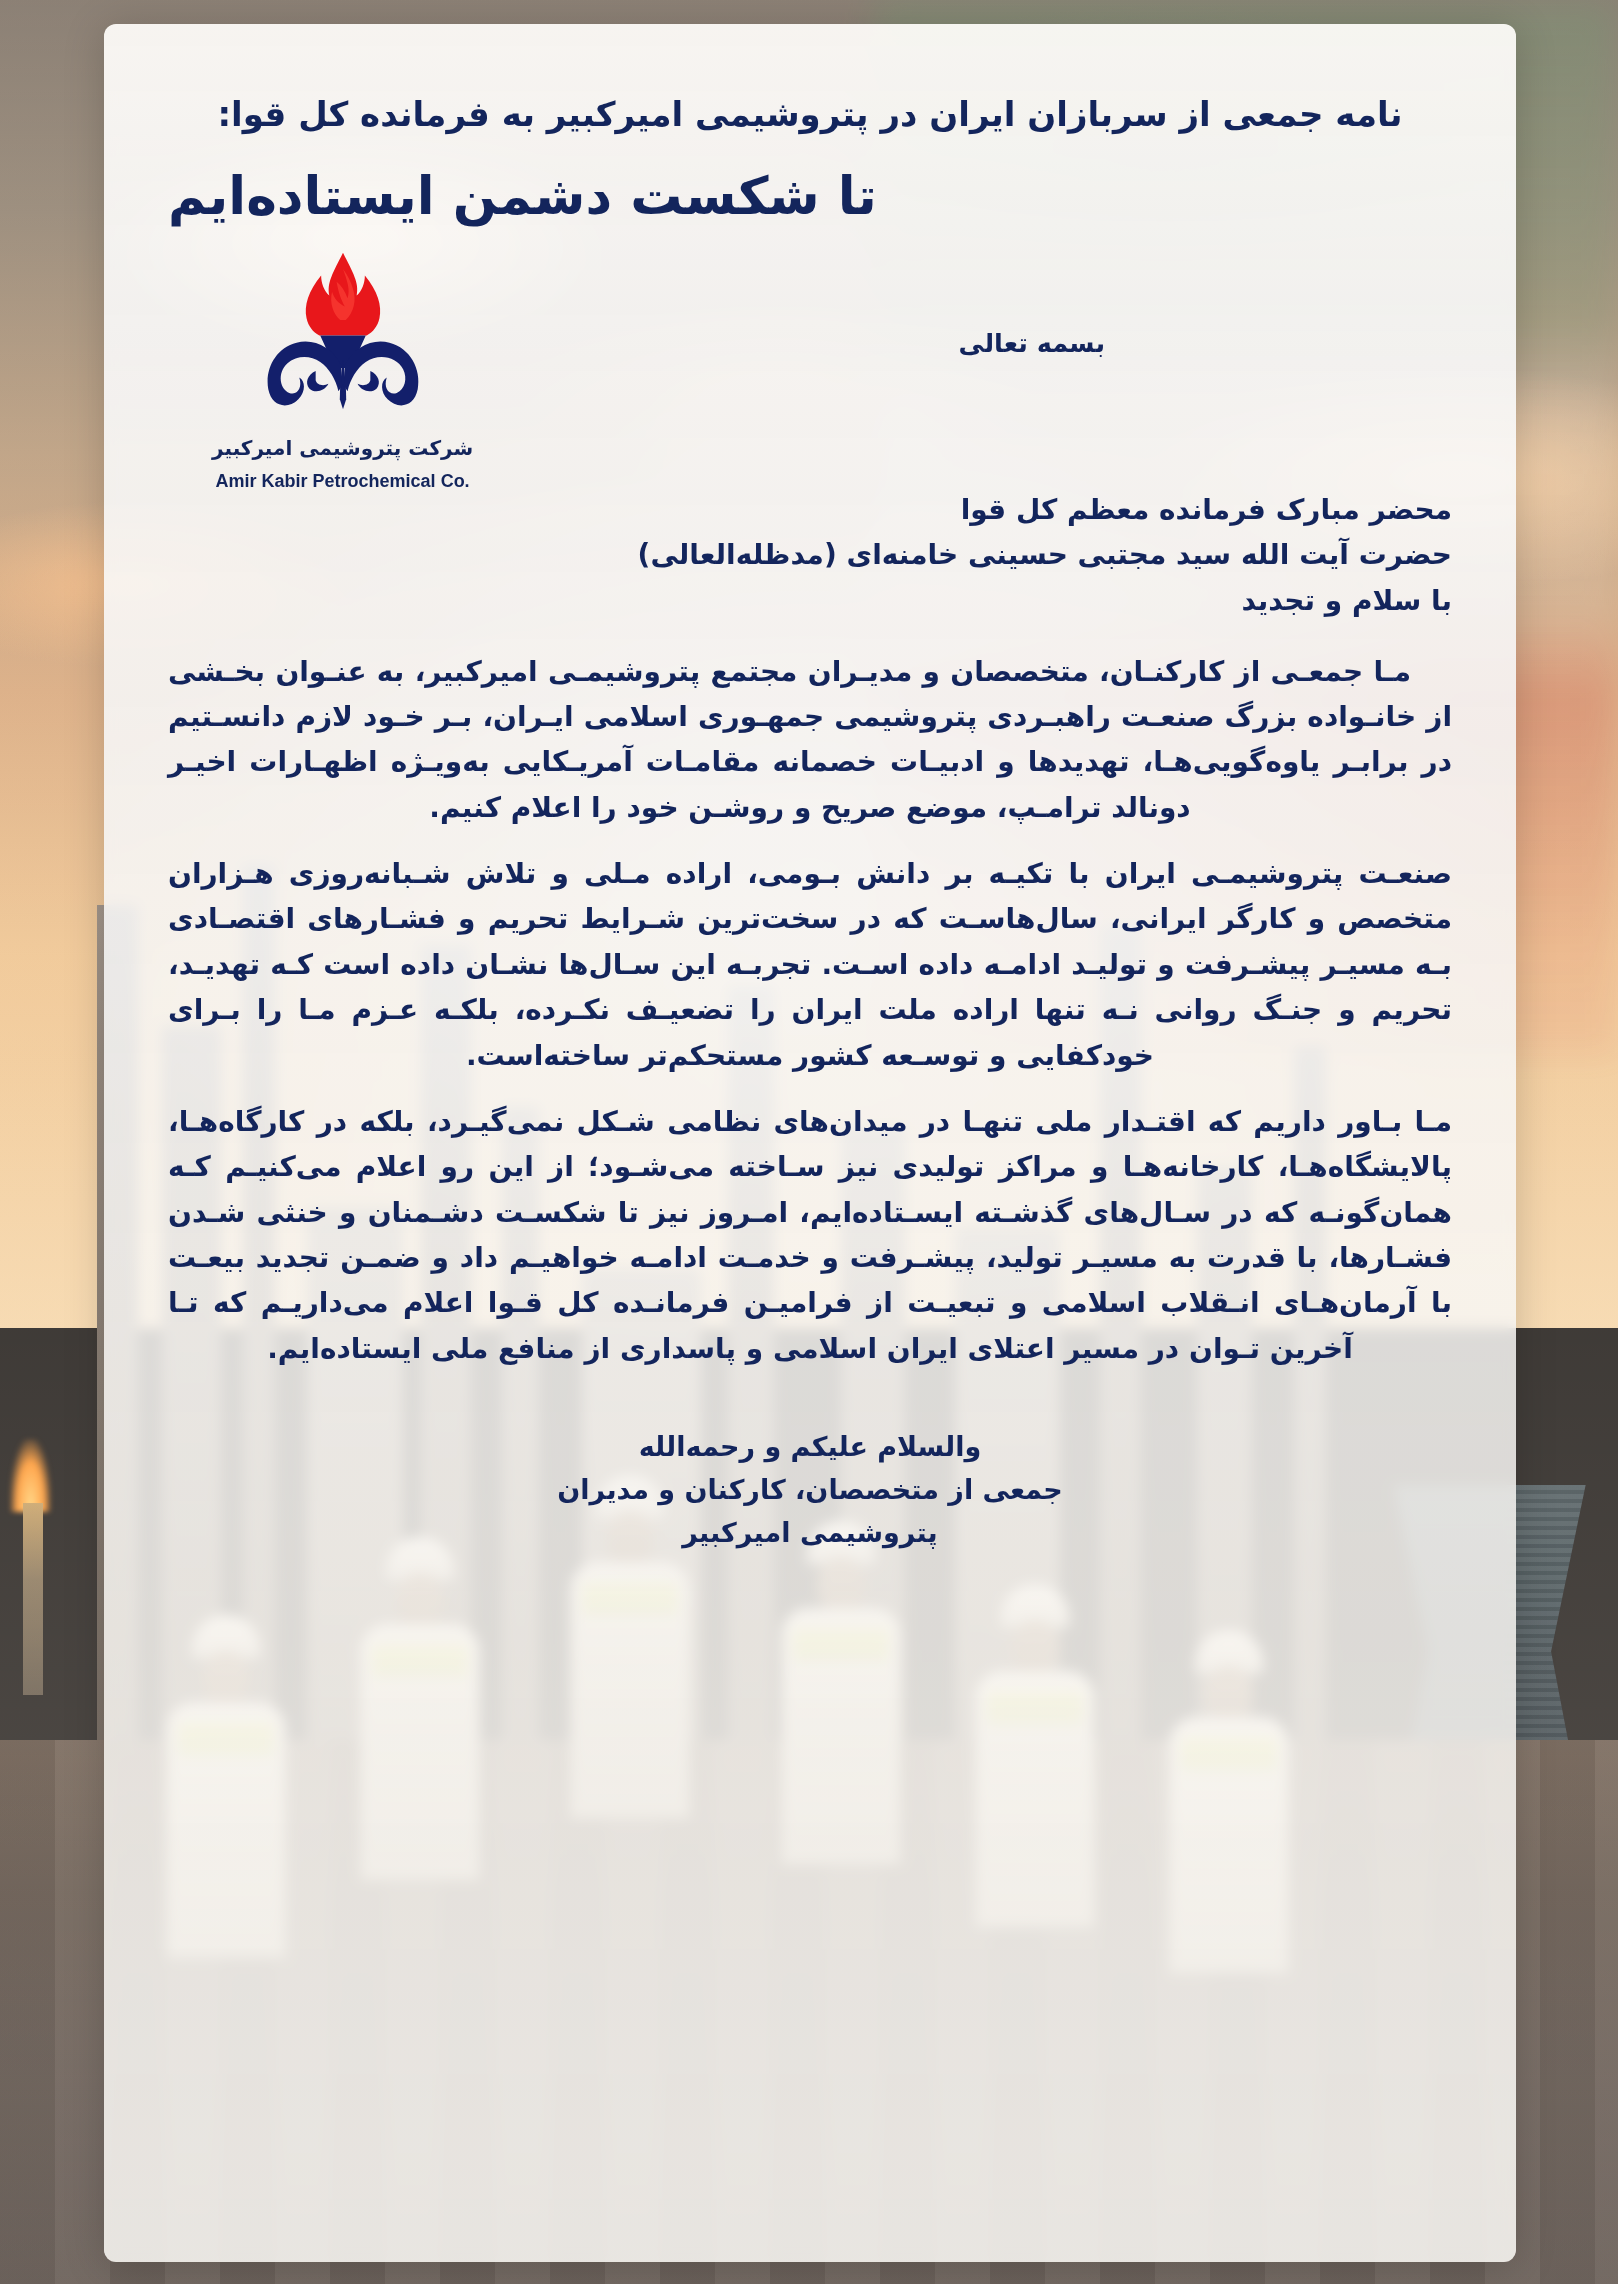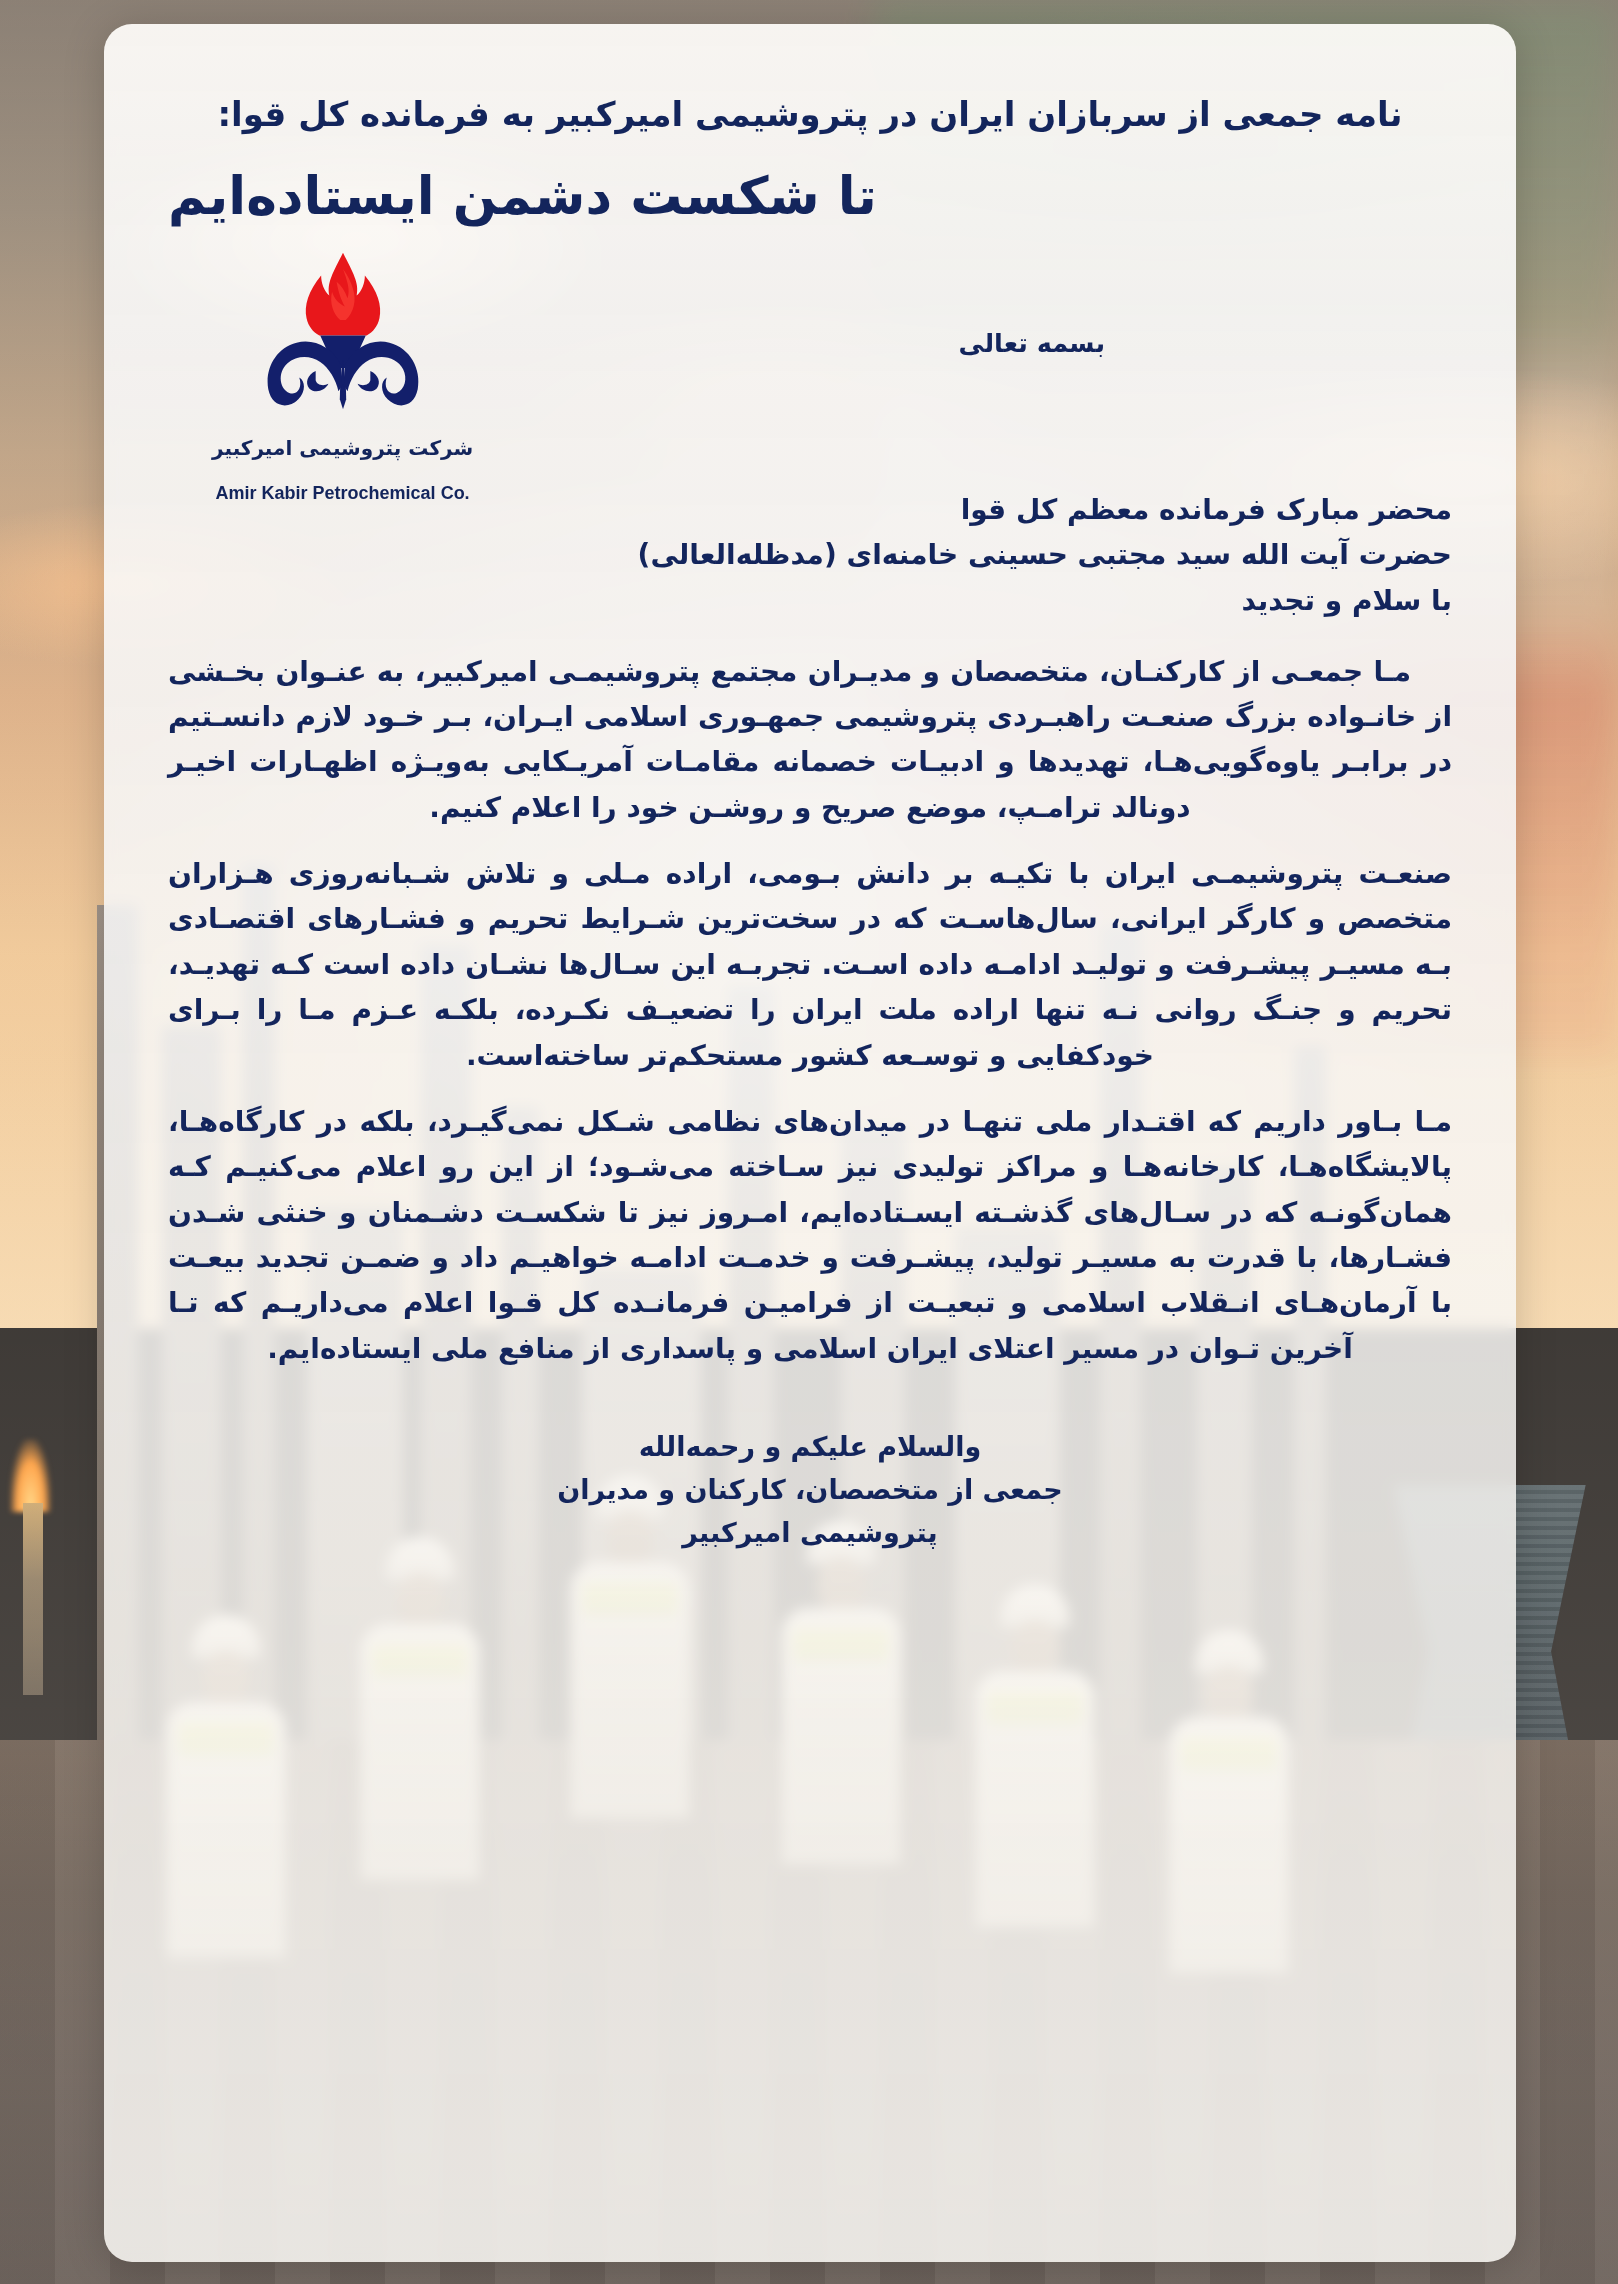--- a/index.html
+++ b/index.html
@@ -96,21 +96,21 @@
     position:absolute;inset:0;
     background:
       radial-gradient(ellipse 1005px 685px at 50% 38%, rgba(255,252,246,.55) 0%, rgba(255,252,246,0) 70%),
       linear-gradient(180deg, rgba(255,250,242,.20) 0%, rgba(255,250,242,.06) 46%, rgba(255,246,236,.22) 100%);
   }
 
   
   #letter-card{
     position:absolute;
     left:104px; top:24px; width:1412px; height:2238px;
-    border-radius:28px;
+    border-radius:12px;
     background:
       linear-gradient(180deg,
         rgba(255,253,250,.93) 0%,
         rgba(250,250,250,.90) 14%,
         rgba(246,247,248,.88) 32%,
         rgba(247,246,244,.86) 52%,
         rgba(249,247,243,.84) 72%,
         rgba(252,250,246,.86) 100%);
     backdrop-filter:blur(6.4px);
     box-shadow:0 4.6px 41px rgba(0,0,0,.18);
@@ -137,21 +137,21 @@
 
   
   #brand{
     position:absolute;left:14.6px;top:8.2px;width:320px;text-align:center;
   }
   #brand-mark{width:192px;height:164px;margin:0 auto;display:block;}
   #brand-name-fa{
     color:#13255c;font-size:20px;font-weight:bold;margin-top:23px;line-height:1.2;
   }
   #brand-name-en{
-    color:#13255c;font-size:18px;font-weight:bold;margin-top:23px;
+    color:#13255c;font-size:18px;font-weight:bold;margin-top:11px;
     font-family:"Liberation Sans",sans-serif;direction:ltr;
   }
 
   #basmala{
     position:absolute;right:347px;top:87px;
     color:#13255c;font-size:25.6px;font-weight:bold;text-align:right;
   }
 
   #addressee{
     margin:8.2px 0 0 0;

